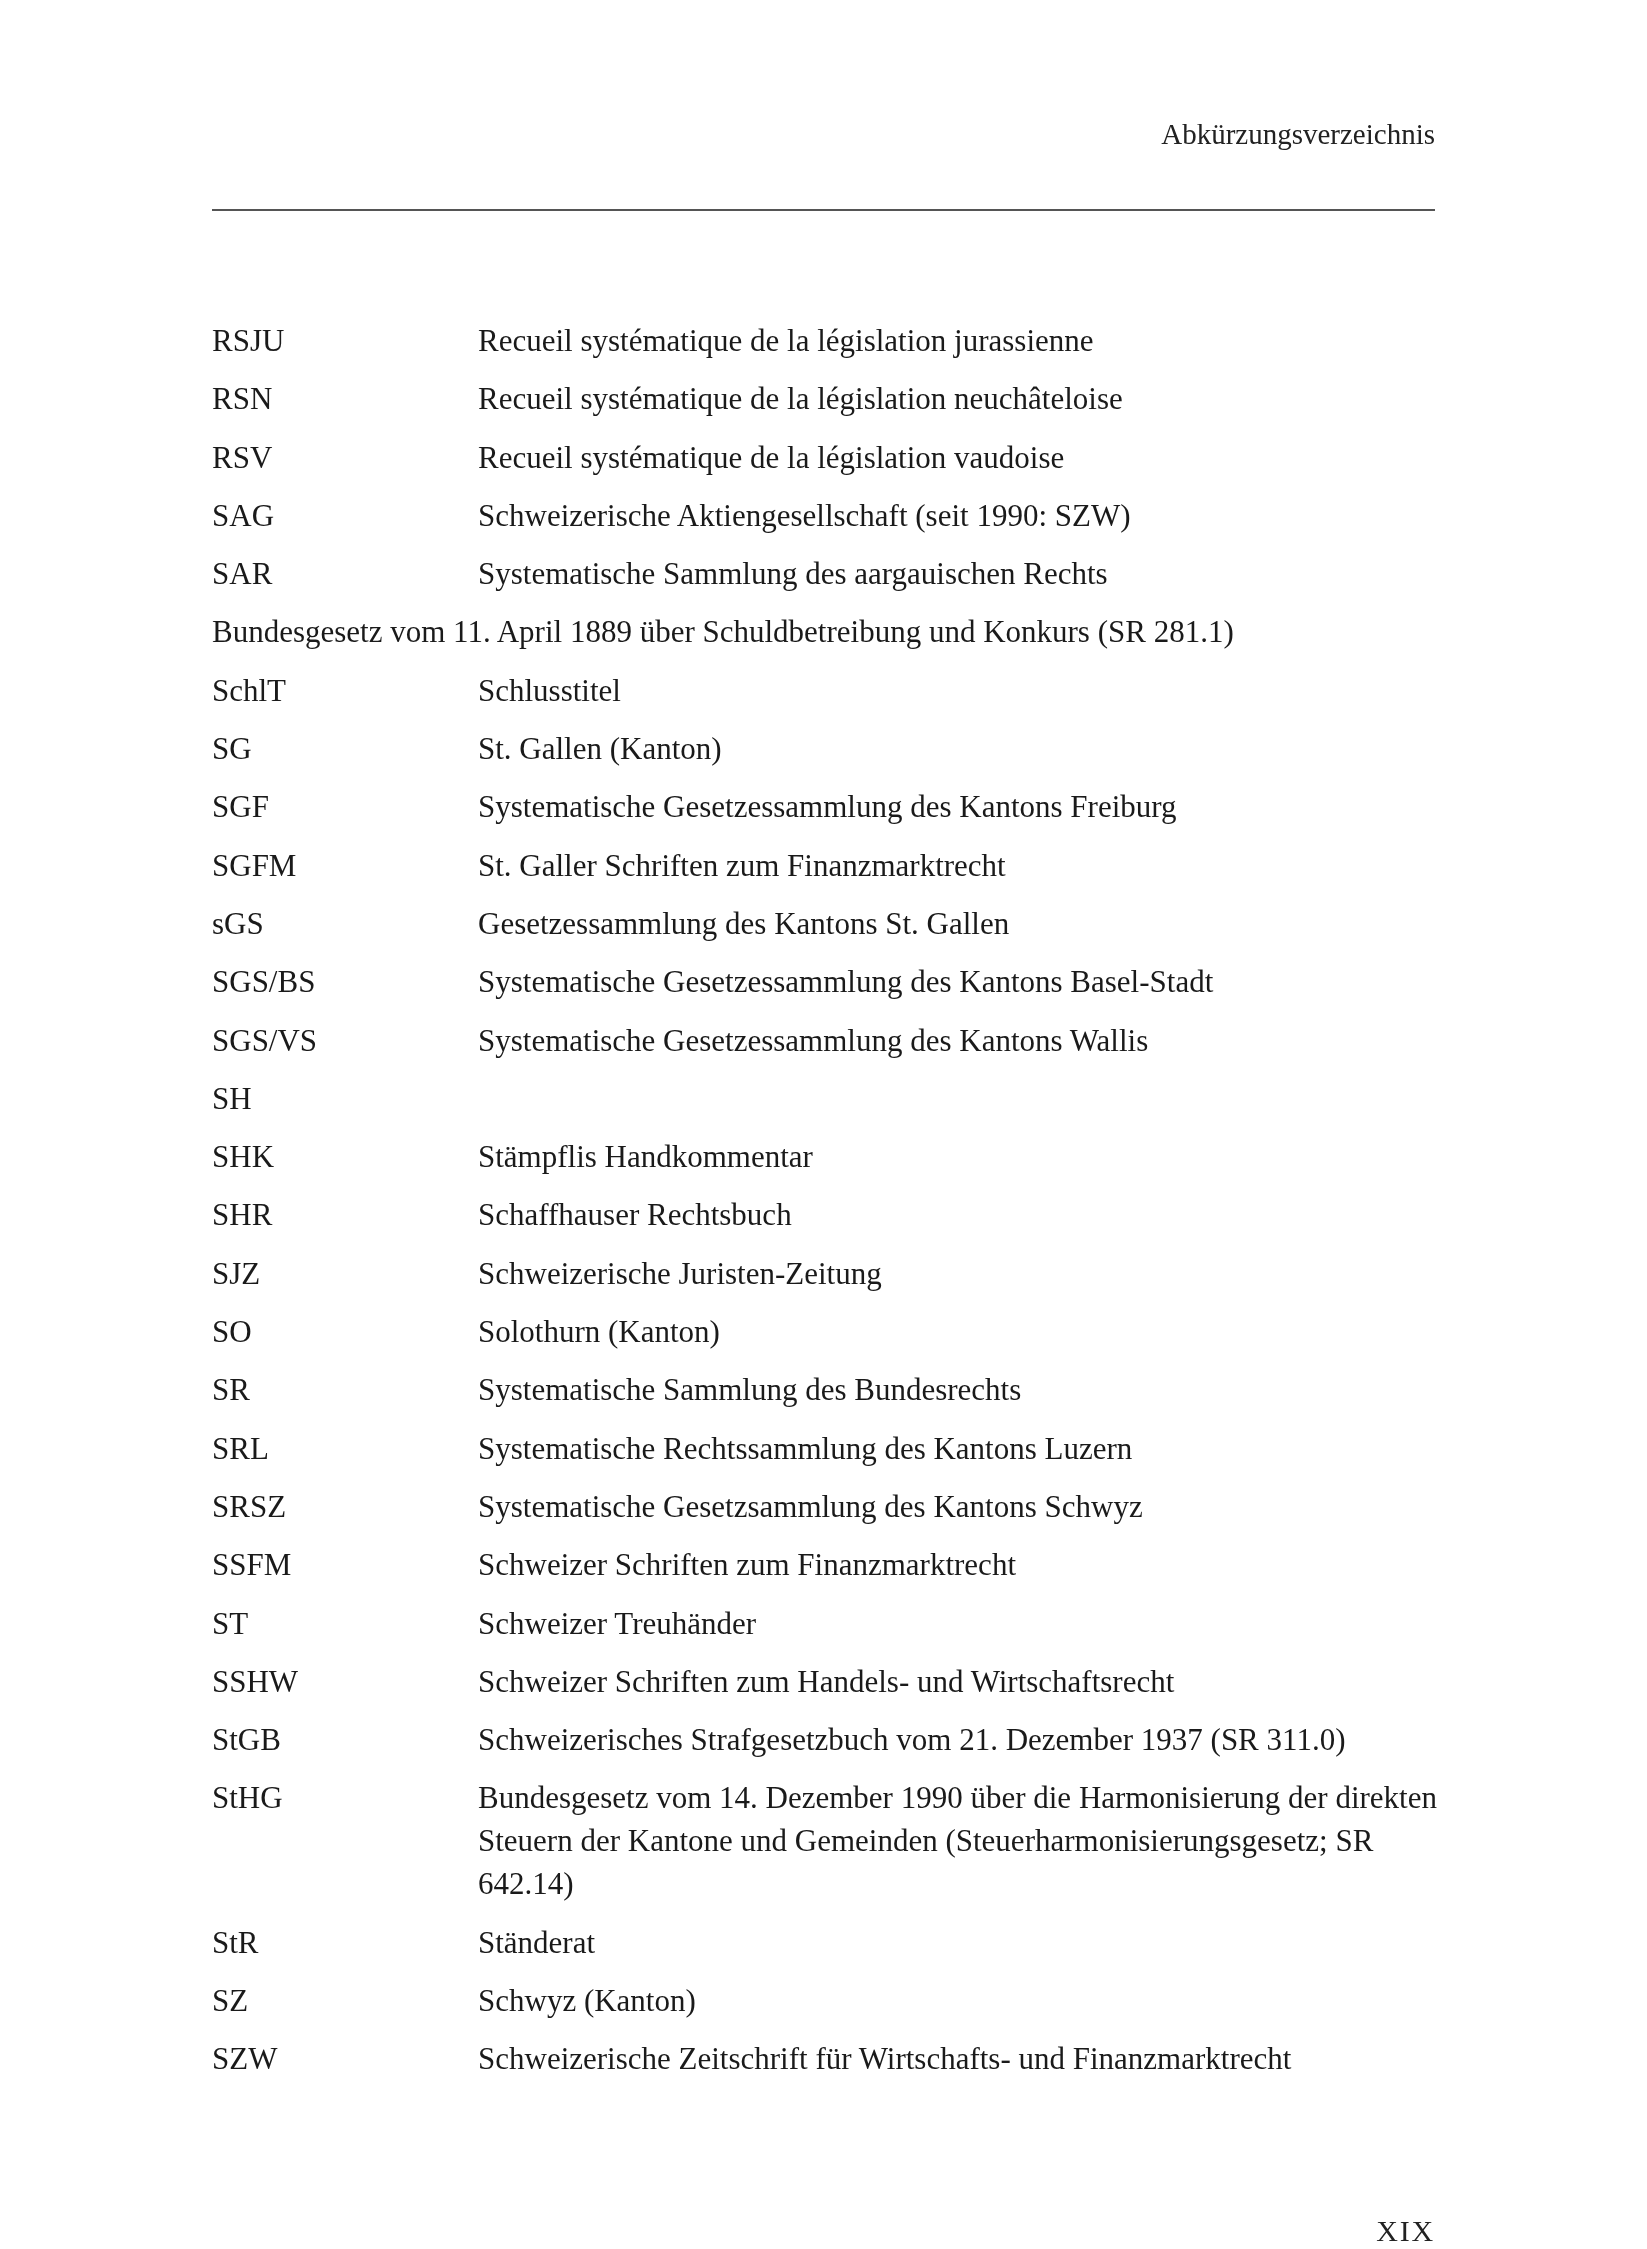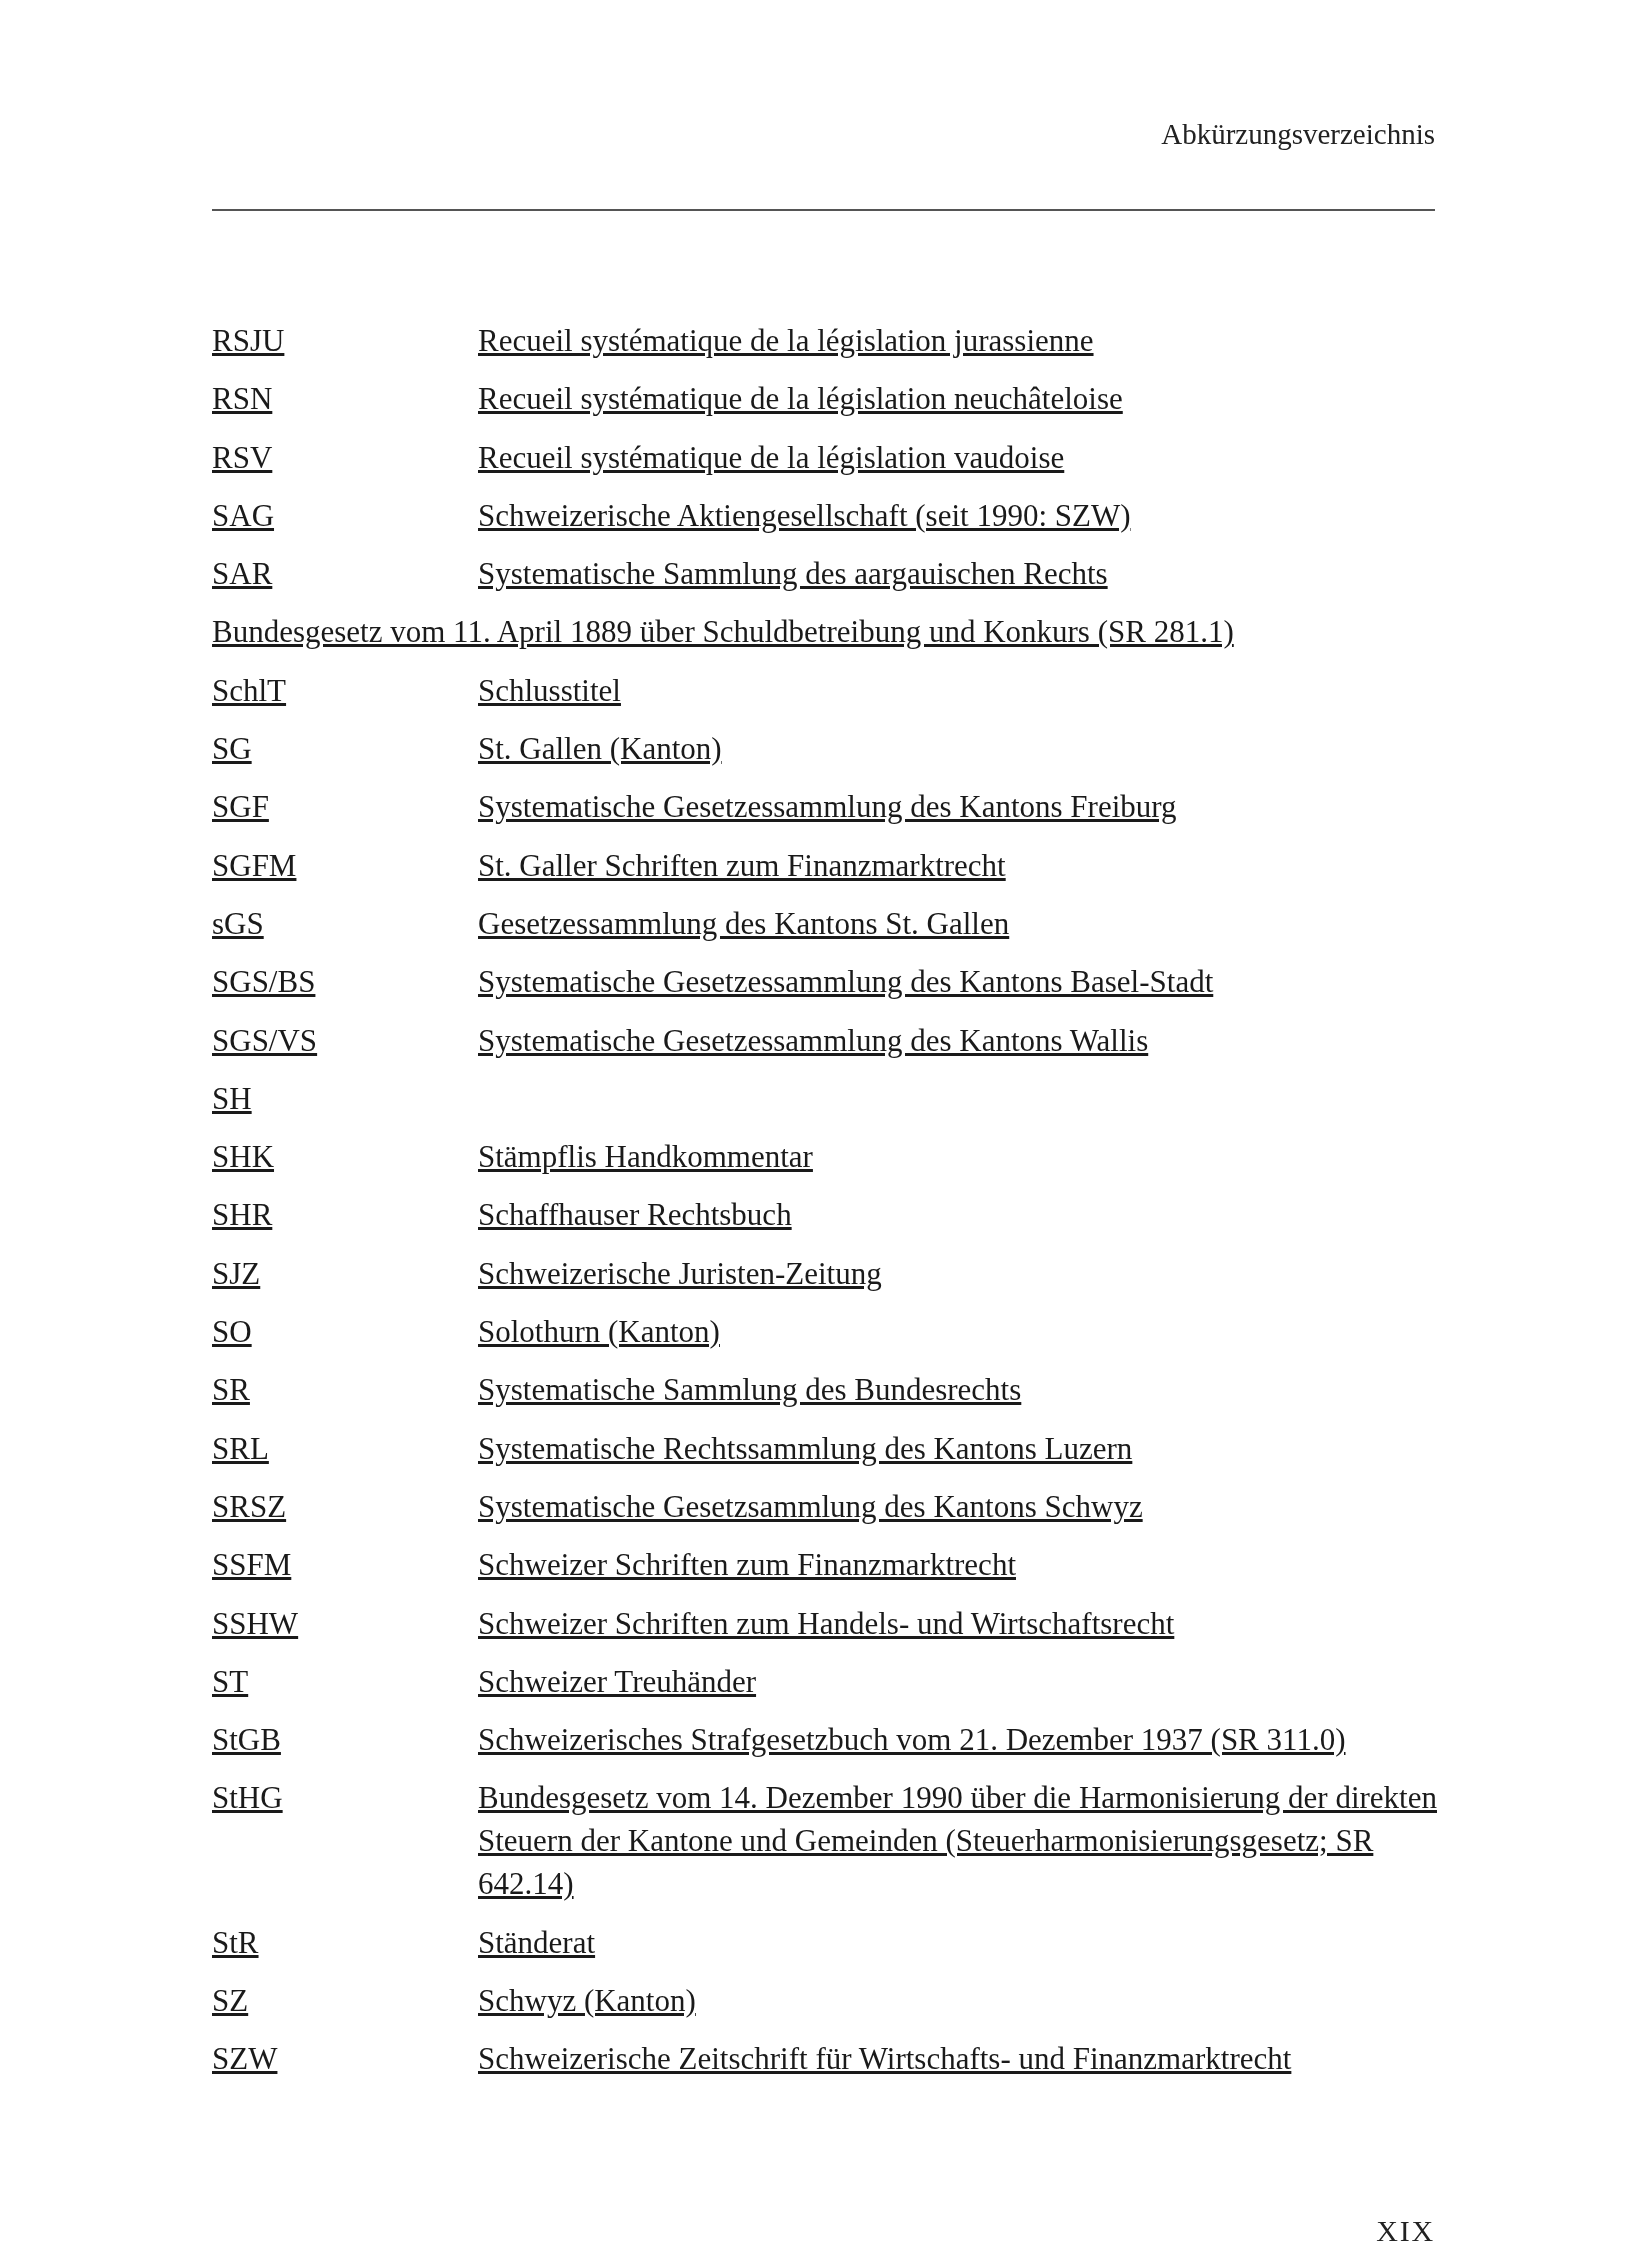--- a/index.html
+++ b/index.html
@@ -1,21 +1,21 @@
 <!DOCTYPE html>
 <html style="font-size:7.2px"><head>
 <meta charset="utf-8">
 <style>
   html, body { margin: 0; padding: 0; background: #ffffff; }
   body { width: 1647px; height: 2392px; position: relative; overflow: hidden;
          font-family: "Liberation Serif", "DejaVu Serif", serif; color: #1a1a1a; }
   .running-head { position: absolute; top: 120px; right: 212px; font-size: 29px; line-height: 1; color: #222; }
   .rule { position: absolute; top: 209px; left: 212px; width: 1223px; height: 1.8px; background: #555; }
   .list { position: absolute; top: 319px; left: 212px; width: 1242px; }
-  .row { display: flex; font-size: 31px; line-height: 43px; margin-bottom: 15.3px; text-decoration: underline; }
+  .row { display: flex; font-size: 31px; line-height: 43px; margin-bottom: 15.3px; }
   .abbr { width: 266px; flex: 0 0 266px; }
   .desc { flex: 1; }
   .page-number { position: absolute; top: 2214px; right: 212px; font-size: 30px; letter-spacing: 1.8px; color: #222; text-align: right; }
 </style>
 </head>
 <body>
 
 <div class="running-head">Abkürzungsverzeichnis</div>
 <div class="rule"></div>
 
@@ -100,26 +100,26 @@
     </div>
     <div class="row">
       <div class="abbr">SRSZ</div>
       <div class="desc">Systematische Gesetzsammlung des Kantons Schwyz</div>
     </div>
     <div class="row">
       <div class="abbr">SSFM</div>
       <div class="desc">Schweizer Schriften zum Finanzmarktrecht</div>
     </div>
     <div class="row">
+      <div class="abbr">ST</div>
+      <div class="desc">Schweizer Treuhänder</div>
+    </div>
+    <div class="row">
       <div class="abbr">SSHW</div>
       <div class="desc">Schweizer Schriften zum Handels- und Wirtschaftsrecht</div>
-    </div>
-    <div class="row">
-      <div class="abbr">ST</div>
-      <div class="desc">Schweizer Treuhänder</div>
     </div>
     <div class="row">
       <div class="abbr">StGB</div>
       <div class="desc">Schweizerisches Strafgesetzbuch vom 21. Dezember 1937 (SR 311.0)</div>
     </div>
     <div class="row">
       <div class="abbr">StHG</div>
       <div class="desc">Bundesgesetz vom 14. Dezember 1990 über die Harmonisierung der direkten Steuern der Kantone und Gemeinden (Steuerharmonisierungsgesetz; SR 642.14)</div>
     </div>
     <div class="row">

